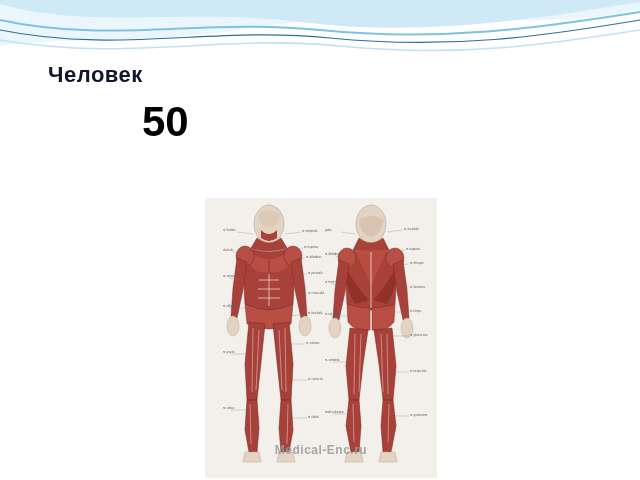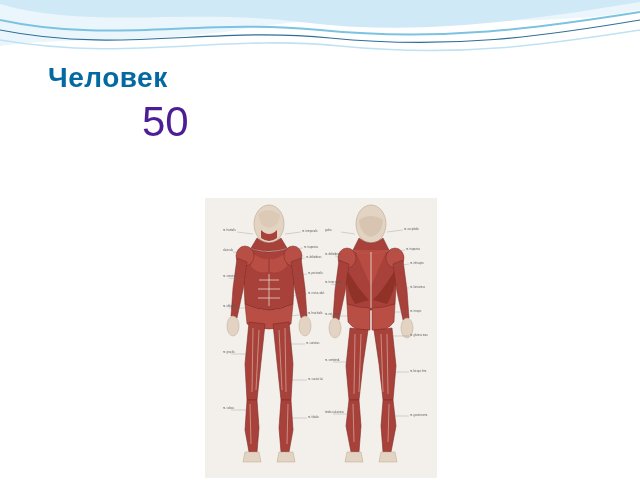--- a/index.html
+++ b/index.html
@@ -25,33 +25,33 @@
     top: 0;
     left: 0;
     width: 640px;
     height: 62px;
     pointer-events: none;
   }
   .title {
     position: absolute;
     left: 48px;
     top: 62px;
-    font-size: 28px;
-    font-weight: bold;
-    color: #0369a1;
+    font-size: 22px;
+    font-weight: bold;
+    color: #0f172a;
     letter-spacing: 0.5px;
     font-family: "Liberation Sans", sans-serif;
   }
   .score {
     position: absolute;
     left: 142px;
     top: 98px;
     font-size: 42px;
-    font-weight: normal;
-    color: #4c1d95;
+    font-weight: bold;
+    color: #000000;
     font-family: "Liberation Sans", sans-serif;
   }
   .question {
     position: absolute;
     left: 60px;
     top: 134px;
     width: 520px;
     text-align: center;
     font-size: 20px;
     font-weight: bold;
@@ -255,14 +255,15 @@
           <text x="0" y="51">m. deltoideus</text>
           <text x="0" y="79">m. teres major</text>
           <text x="0" y="111">m. ext. carpi</text>
           <text x="0" y="157">m. semitend.</text>
           <text x="0" y="209">tendo calcaneus</text>
         </g>
       </g>
     </svg>
   </div>
 
+  <div class="watermark">Medical-Enc.ru</div>
 
 </div>
 
 </body></html>

